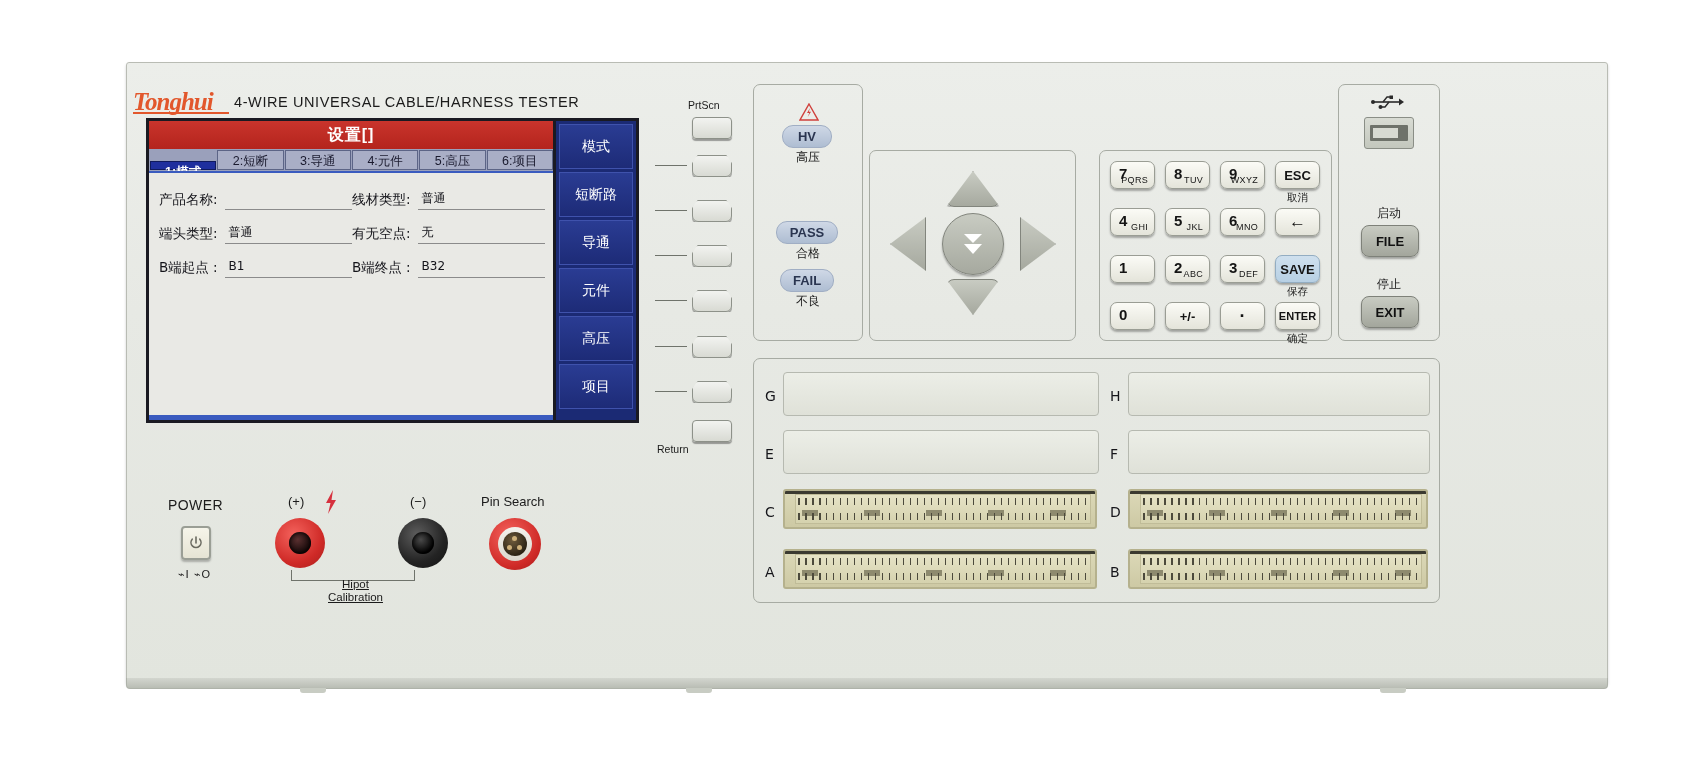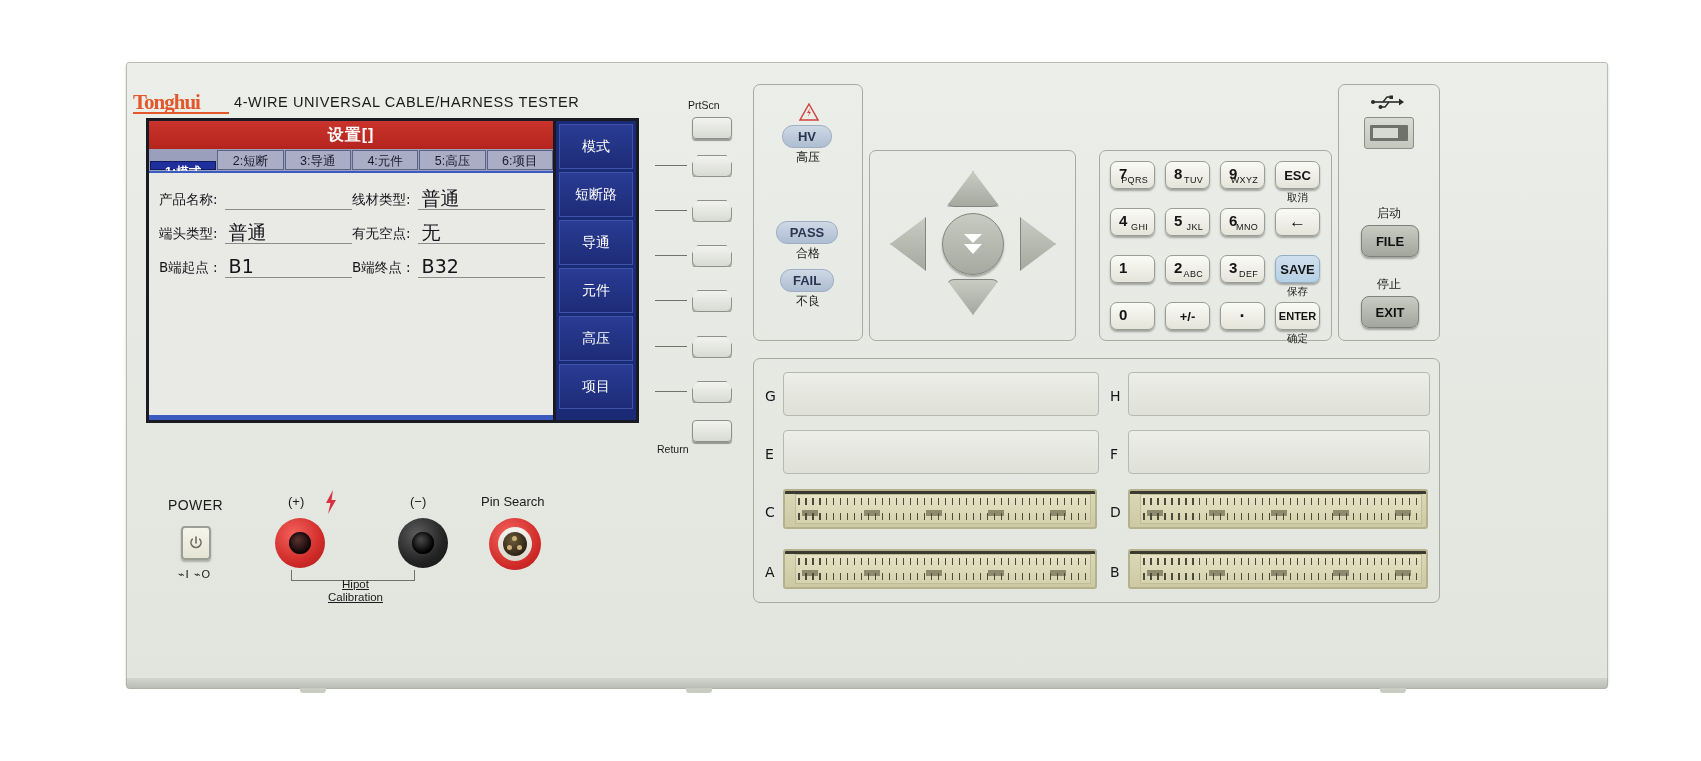--- a/index.html
+++ b/index.html
@@ -16,22 +16,22 @@
   .chassis-base{
     position:absolute;left:126px;top:678px;width:1480px;height:10px;
     background:linear-gradient(180deg,#d3d6cf,#b9bdb4);
     border-radius:0 0 4px 4px;border:1px solid #aeb2a9;border-top:none;
   }
   .foot{position:absolute;top:688px;width:26px;height:5px;background:#c8ccc3;border-radius:0 0 3px 3px;}
 
   
   .brand{
     position:absolute;left:133px;top:89px;width:100px;height:26px;
-    color:#e2572c;font-family:"Liberation Serif",serif;font-weight:bold;
-    font-size:21px;letter-spacing:-1px;line-height:26px;
+    color:#e2572c;font-family:"Liberation Serif",serif;font-style:italic;font-weight:bold;
+    font-size:25px;letter-spacing:-1px;line-height:26px;
   }
   .brand .ul{display:block;border-top:2px solid #e2572c;margin-top:-3px;width:96px;}
   .model-title{
     position:absolute;left:234px;top:94px;font-size:14.5px;color:#1b1b1b;
     letter-spacing:.6px;white-space:nowrap;
   }
 
   
   .lcd{
     position:absolute;left:146px;top:118px;width:410px;height:305px;
@@ -52,21 +52,21 @@
   .lcd-tab.active{background:#1f2f9e;color:#ffffff;font-weight:bold;border-color:#101a5e;margin-top:12px;}
   .lcd-body{
     position:relative;height:249px;background:#e9e9e5;
     border-top:2px solid #3a5bbf;padding:10px 8px 0 10px;box-sizing:border-box;
   }
   .form-row{display:flex;height:34px;align-items:flex-start;}
   .fcell{display:flex;align-items:center;width:50%;margin-top:6px;}
   .flabel{font-size:13.5px;color:#14141a;white-space:nowrap;font-family:"DejaVu Sans",sans-serif;}
   .fval{
     flex:1;margin-left:7px;min-width:56px;border-bottom:1px solid #8b8b8b;
-    font-size:19px;color:#14141a;padding:0 2px 1px 4px;height:19px;line-height:19px;
+    font-size:12px;color:#14141a;padding:0 2px 1px 4px;height:19px;line-height:19px;
     font-family:"DejaVu Sans",sans-serif;
   }
   .lcd-bottombar{position:absolute;left:0;bottom:0;width:100%;height:5px;background:#3a5bbf;}
 
   
   .softmenu{
     position:absolute;left:556px;top:118px;width:83px;height:305px;
     background:#1b2a74;border:3px solid #1a1a22;border-left:none;box-sizing:border-box;
     padding:3px 3px;
   }

